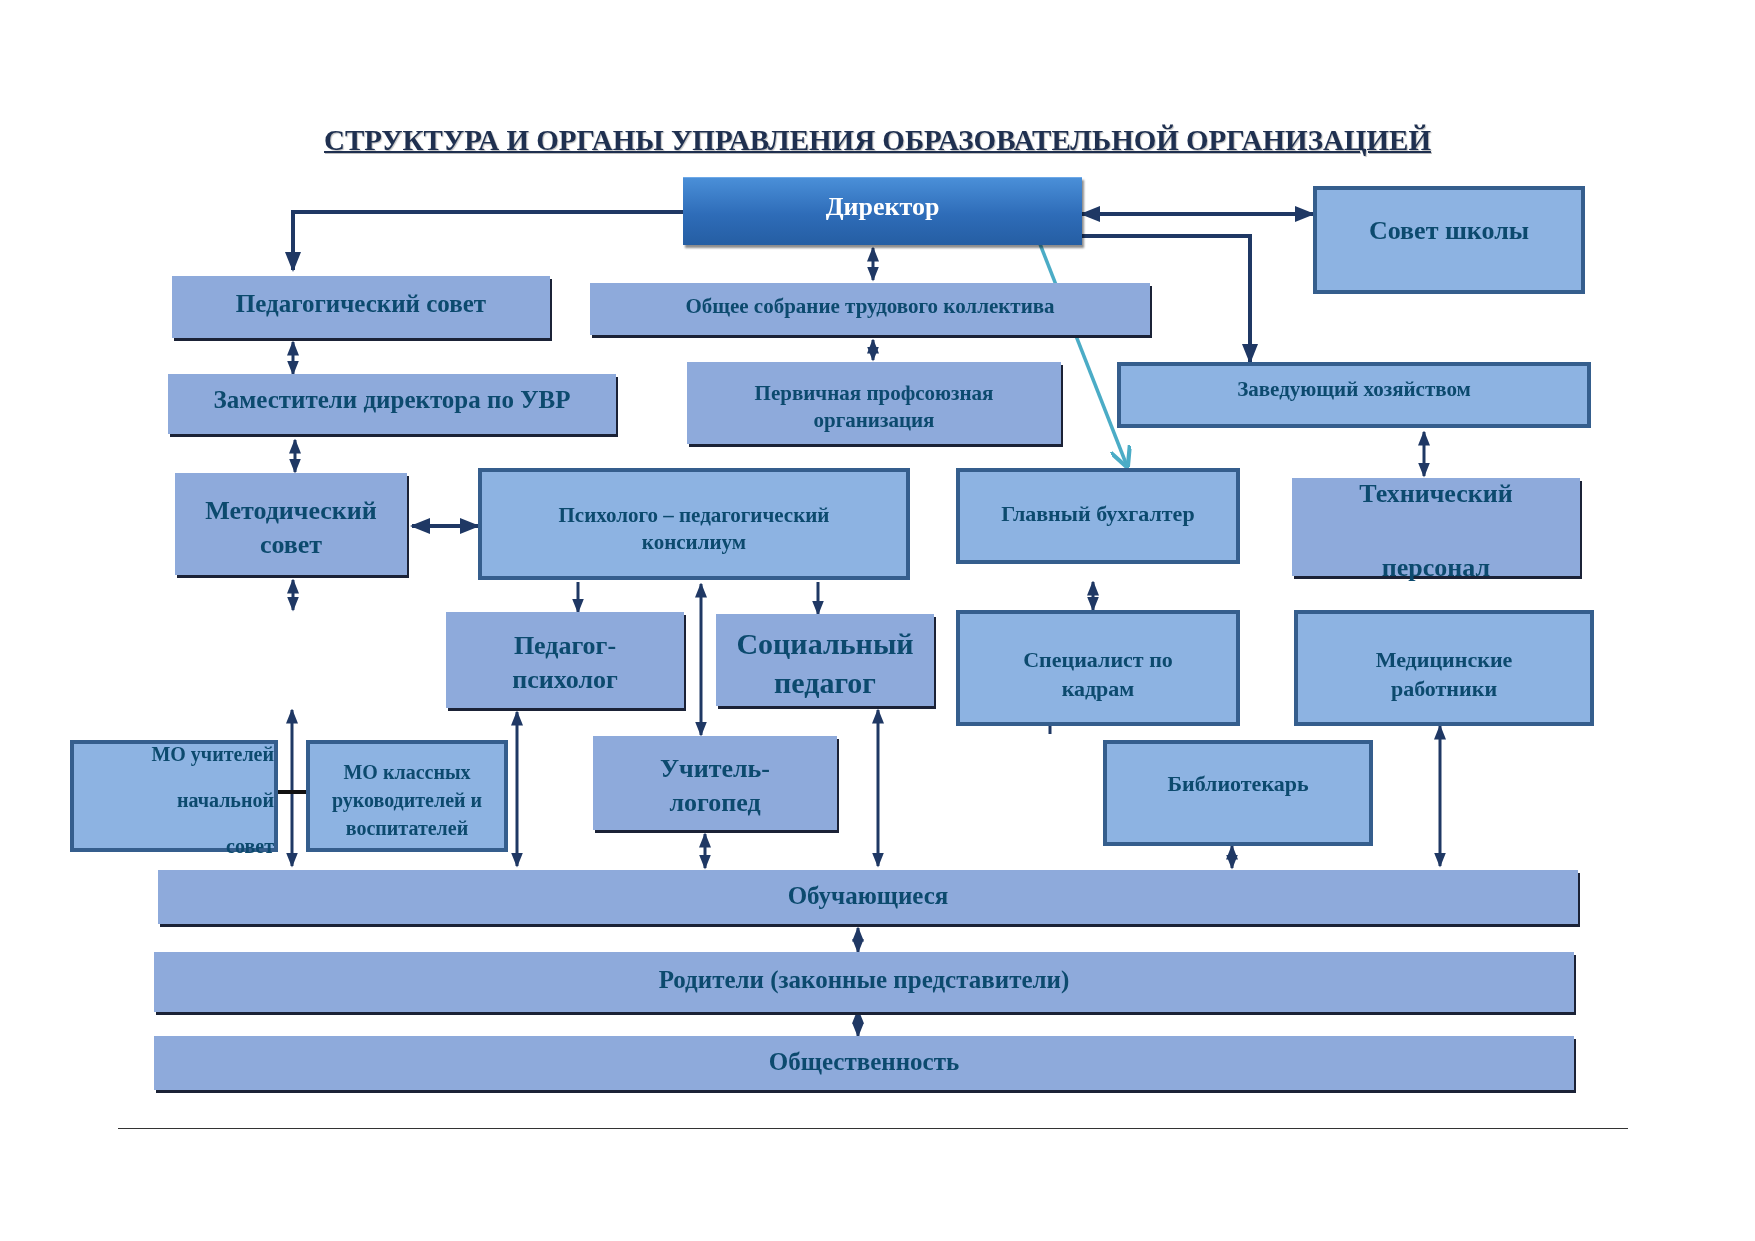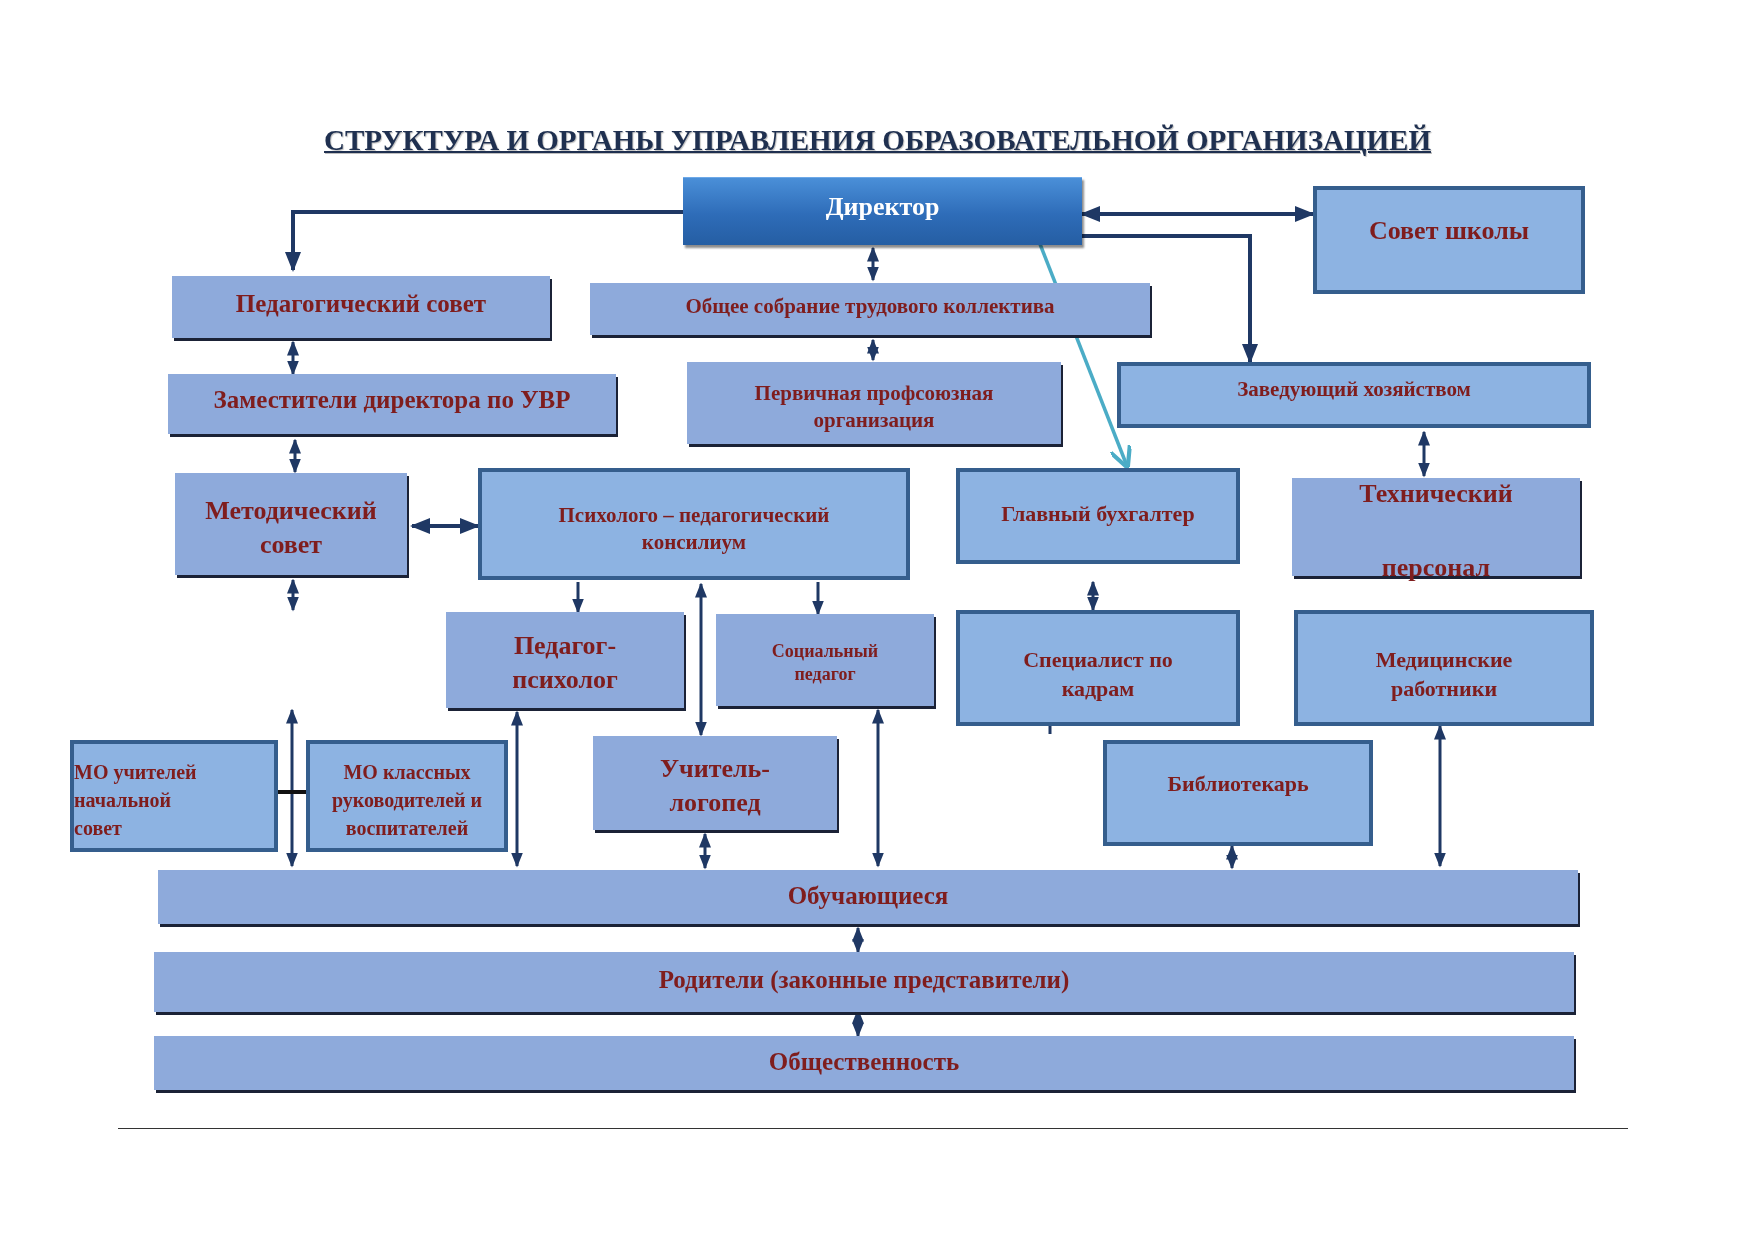--- a/index.html
+++ b/index.html
@@ -8,21 +8,21 @@
   .title {
     position: absolute; left: 0; width: 1755px; top: 124px; text-align: center;
     font-family: "Liberation Serif", serif; font-weight: bold; font-size: 29px;
     color: #1f3050; text-decoration: underline; text-decoration-thickness: 2px;
     text-shadow: 1px 1px 1px rgba(0,0,0,0.25);
     letter-spacing: 0px;
   }
   .node {
     position: absolute; box-sizing: border-box; display: flex;
     align-items: flex-start; justify-content: center; text-align: center;
-    font-family: "Liberation Serif", serif; font-weight: bold; color: #7f1d1d;
+    font-family: "Liberation Serif", serif; font-weight: bold; color: #0c4a6e;
     line-height: 1.3;
   }
   .node span { display: block; }
   .flat { background: #8eaadb; box-shadow: 2px 3px 0 #1b2236; }
   .framed { background: #8db3e2; border: 4px solid #355e8d; }
   .director {
     background: linear-gradient(#4a8fd8, #2e6cb8 55%, #255ea3);
     color: #ffffff; box-shadow: 2px 3px 2px rgba(0,0,0,0.45);
     border-top: 1px solid #6ea9e8;
   }
@@ -145,36 +145,36 @@
     <span>Технический</span>
     <span>персонал</span>
   </div>
 
 
   <div class="node flat" style="left:446px;top:612px;width:238px;height:96px;font-size:26px;padding-top:6px;flex-direction:column;align-items:center;">
     <span>Педагог-</span>
     <span>психолог</span>
   </div>
 
-  <div class="node flat" style="left:716px;top:614px;width:218px;height:92px;font-size:18px;padding-top:6px;flex-direction:column;align-items:center;">
+  <div class="node flat" style="left:716px;top:614px;width:218px;height:92px;font-size:30px;padding-top:6px;flex-direction:column;align-items:center;">
     <span>Социальный</span>
     <span>педагог</span>
   </div>
 
   <div class="node framed" style="left:956px;top:610px;width:284px;height:116px;font-size:22px;padding-top:14px;flex-direction:column;align-items:center;">
     <span>Специалист по</span>
     <span>кадрам</span>
   </div>
 
   <div class="node framed" style="left:1294px;top:610px;width:300px;height:116px;font-size:22px;padding-top:14px;flex-direction:column;align-items:center;">
     <span>Медицинские</span>
     <span>работники</span>
   </div>
 
-  <div class="node framed" style="left:70px;top:740px;width:208px;height:112px;font-size:20px;padding-top:8px;flex-direction:column;align-items:flex-start;line-height:1.4;">
+  <div class="node framed" style="left:70px;top:740px;width:208px;height:112px;font-size:20px;padding-top:8px;flex-direction:column;align-items:flex-end;line-height:1.4;gap:18px;">
     <span>МО учителей</span>
     <span>начальной</span>
     <span>совет</span>
   </div>
 
   <div class="node framed" style="left:306px;top:740px;width:202px;height:112px;font-size:20px;padding-top:8px;flex-direction:column;align-items:center;line-height:1.4;">
     <span>МО классных</span>
     <span>руководителей и</span>
     <span>воспитателей</span>
   </div>

